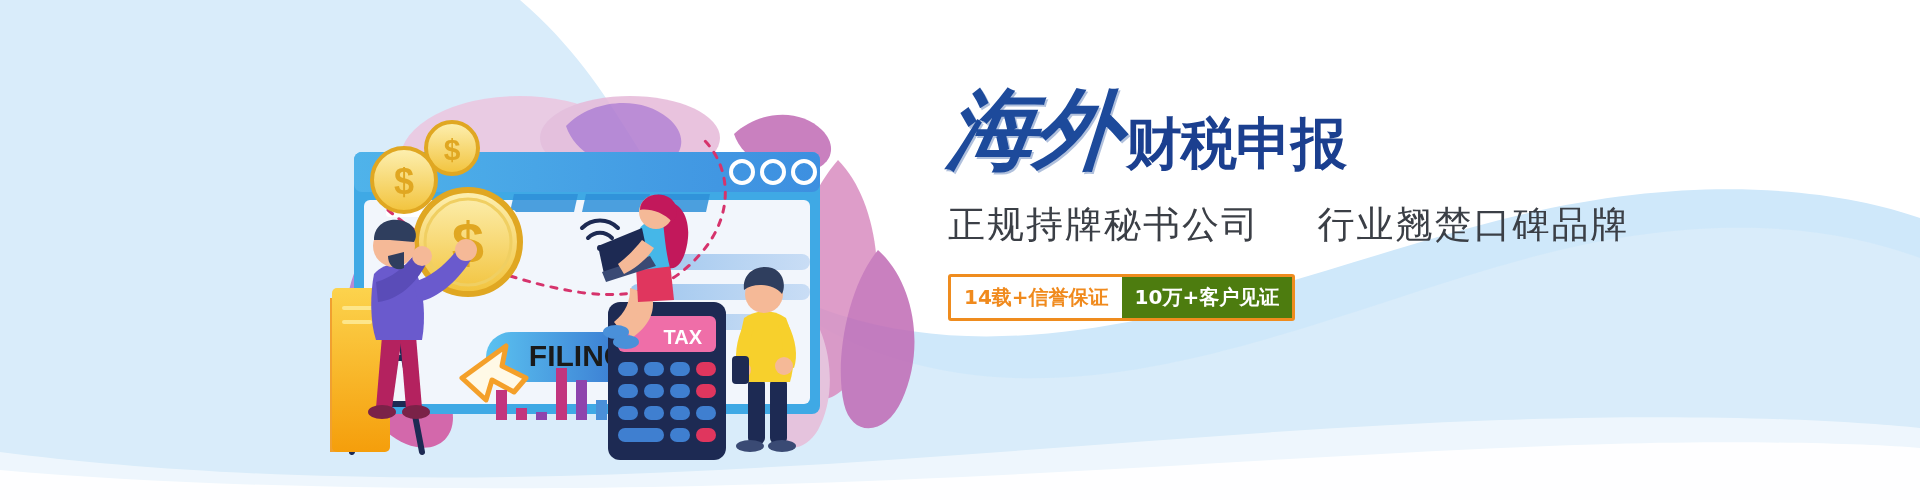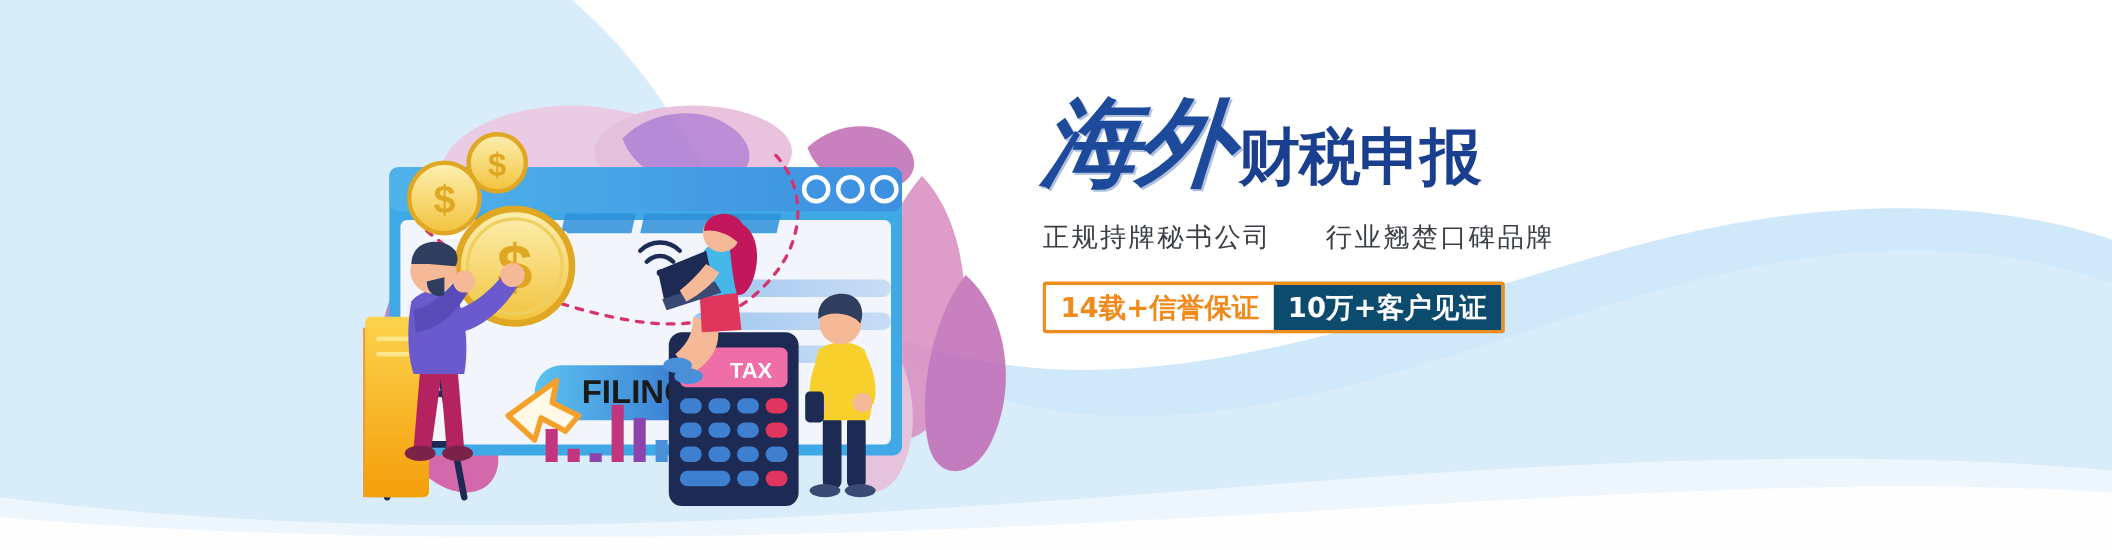--- a/index.html
+++ b/index.html
@@ -48,47 +48,47 @@
     font-family:"DejaVu Sans","Liberation Sans",sans-serif;
     font-size:56px;
     font-weight:bold;
     color:#1b3f8f;
     letter-spacing:-1px;
     margin-left:6px;
     padding-bottom:2px;
   }
   #subtitle {
     margin-top:26px;
-    font-size:24px;
+    font-size:37px;
     color:#3b3f46;
     letter-spacing:2px;
     white-space:nowrap;
     font-family:"DejaVu Sans","Liberation Sans",sans-serif;
   }
   #subtitle .gap { display:inline-block; width:30px; }
   #badges {
     margin-top:24px;
     display:inline-flex;
     border:3px solid #ef8c1e;
     border-radius:3px;
     overflow:hidden;
     height:47px;
     align-items:stretch;
   }
   .badge {
     display:flex; align-items:center;
     padding:0 13px;
-    font-size:25px;
+    font-size:20px;
     font-weight:bold;
     letter-spacing:0px;
     white-space:nowrap;
     font-family:"DejaVu Sans","Liberation Sans",sans-serif;
   }
   .badge-left { background:#ffffff; color:#f08a1d; }
-  .badge-right { background:#0c4a6e; color:#ffffff; }
+  .badge-right { background:#4d7c0f; color:#ffffff; }
 </style>
 </head>
 <body>
 
 <div id="banner">
 
   <svg class="bg-white-wave" viewBox="0 0 1920 500" preserveAspectRatio="none">
     <defs>
       <linearGradient id="lbgrad" x1="0" y1="0" x2="0" y2="1">
         <stop offset="0%" stop-color="#ffffff"></stop>

